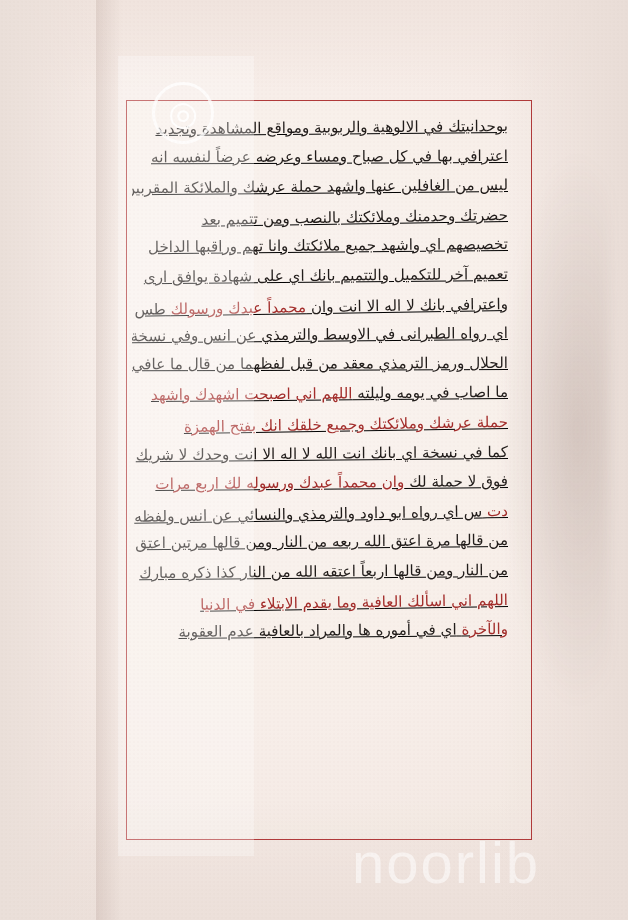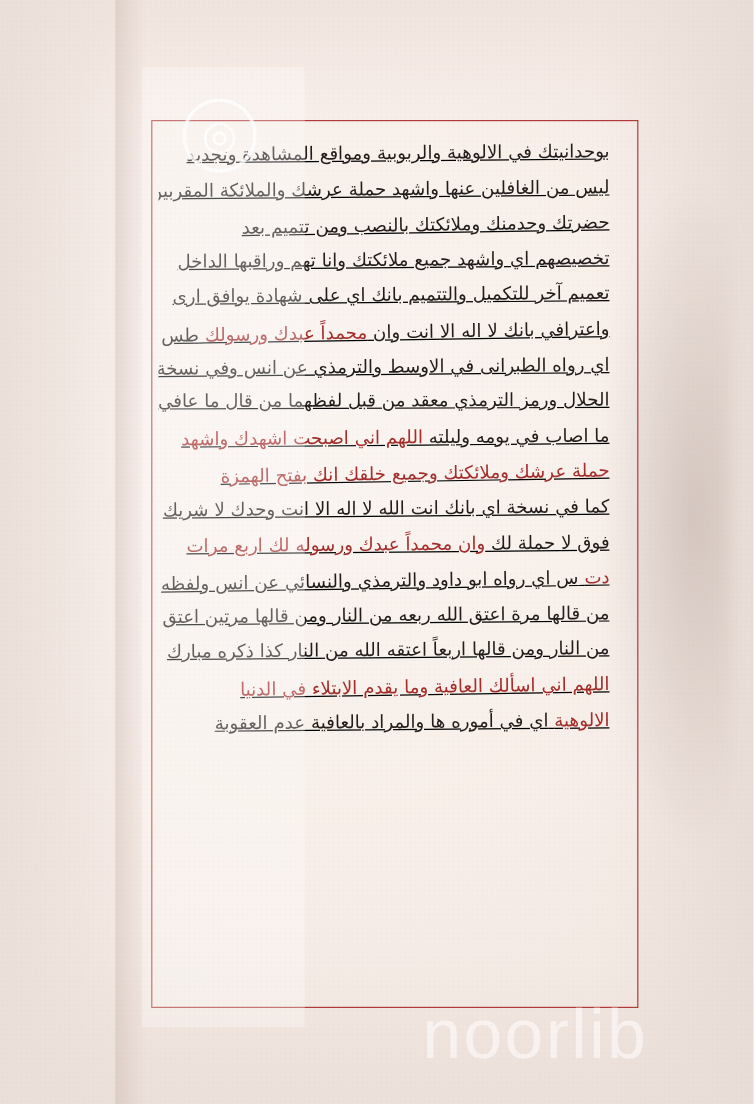--- a/index.html
+++ b/index.html
@@ -169,20 +169,23 @@
   <div class="shadow-right"></div>
 
   <div class="text-frame"></div>
 
   <div class="lines">
 
     <div class="mline slant1">
       <span class="seg seg-black">بوحدانيتك في الالوهية والربوبية ومواقع المشاهدة وتجديد</span>
     </div>
 
+    <div class="mline slant3">
+      <span class="seg seg-black">اعترافي بها في كل صباح ومساء وعرضه عرضاً لنفسه انه</span>
+    </div>
 
     <div class="mline slant1">
       <span class="seg seg-black">ليس من الغافلين عنها واشهد حملة عرشك والملائكة المقربين في</span>
     </div>
 
     <div class="mline slant2">
       <span class="seg seg-black">حضرتك وحدمنك وملائكتك بالنصب ومن تتميم بعد</span>
     </div>
 
     <div class="mline slant1">
@@ -239,21 +242,21 @@
 
     <div class="mline slant1">
       <span class="seg seg-black">من النار ومن قالها اربعاً اعتقه الله من النار كذا ذكره مبارك</span>
     </div>
 
     <div class="mline slant2">
       <span class="seg seg-red">اللهم اني اسألك العافية وما يقدم الابتلاء في الدنيا</span>
     </div>
 
     <div class="mline slant1">
-      <span class="seg seg-red">الالوهية</span>
+      <span class="seg seg-red">والآخرة</span>
       <span class="seg seg-black"> اي في أموره ها والمراد بالعافية عدم العقوبة</span>
     </div>
 
   </div>
 
   <div class="wm-band"></div>
   <div class="wm-logo">◎</div>
   <div class="wm-text">noorlib</div>
 
   <div class="noise"></div>

